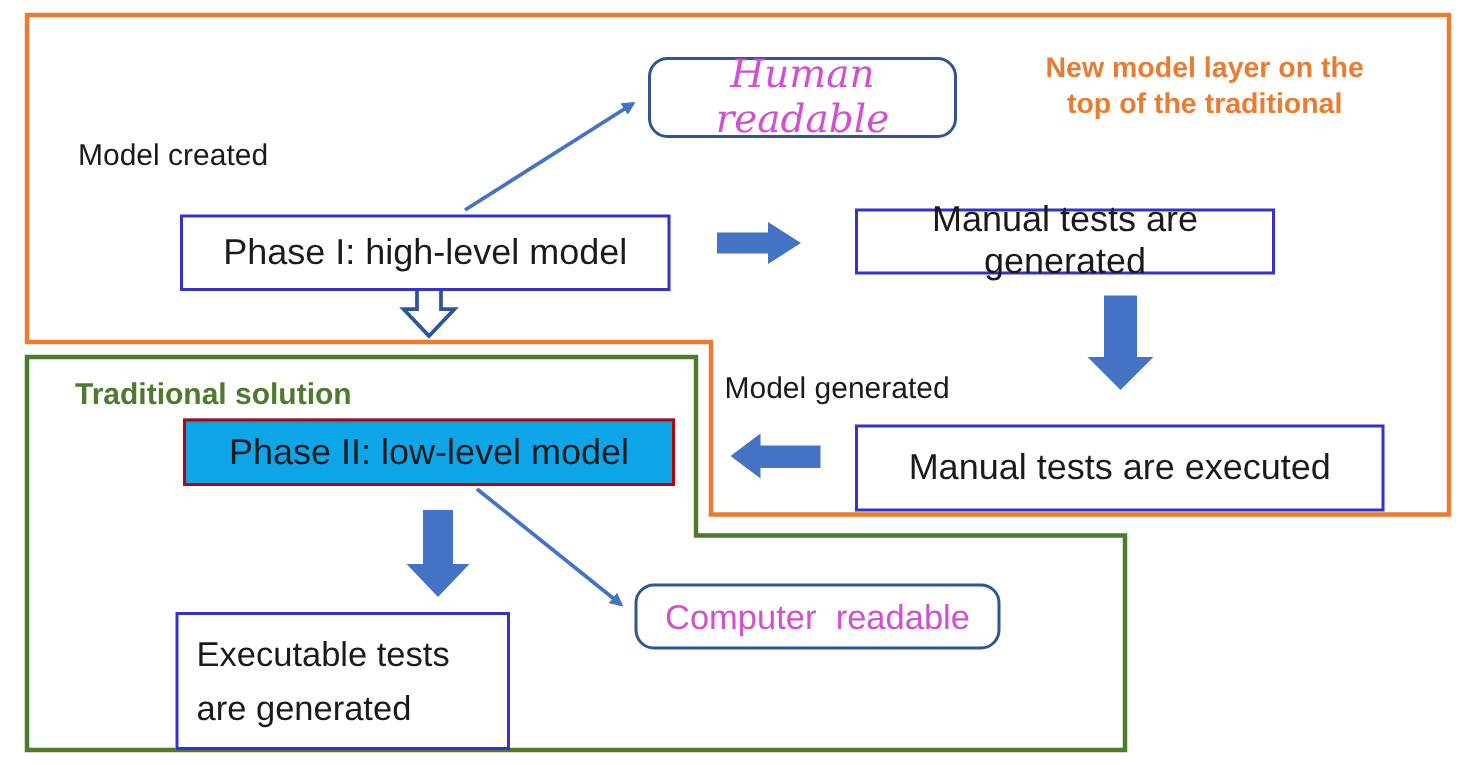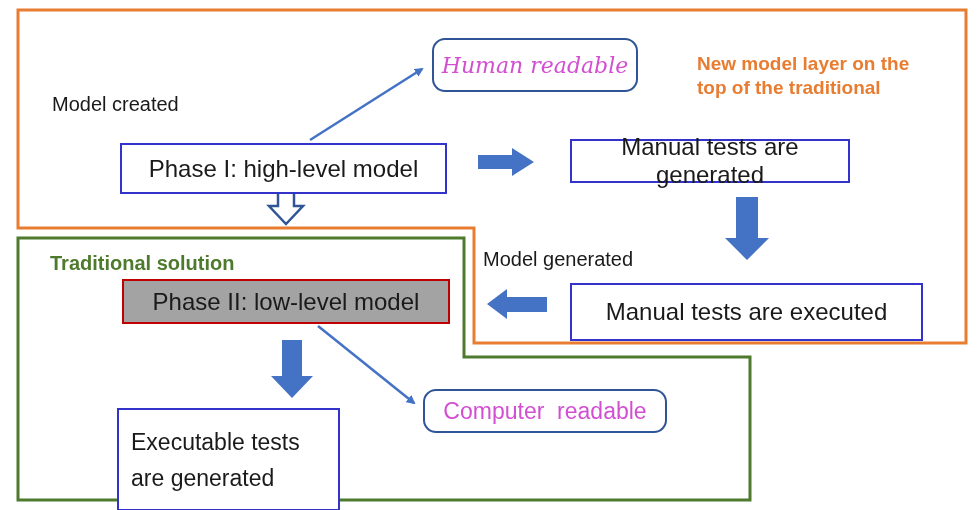--- a/index.html
+++ b/index.html
@@ -35,21 +35,21 @@
     border-radius:13px;
     color:var(--magenta);
   }
   .node.multiline{
     justify-content:flex-start;text-align:left;
     padding-left:12px;font-size:23px;line-height:36px;
   }
   .script-font{
     font-family:"DejaVu Serif", serif;
     font-style:italic;
-    font-size:22px;
+    font-size:26px;
     color:#CC44CC;
   }
   .computer-font{
     font-size:23px;
     white-space:pre;
   }
   .lbl{color:var(--ink);font-size:20px;white-space:nowrap;}
   .lbl-orange{
     color:var(--orange);font-weight:bold;font-size:19px;
     line-height:24px;white-space:pre-line;
@@ -81,29 +81,29 @@
     <line class="conn" x1="318" y1="326" x2="414" y2="403" marker-end="url(#arrowhead)"></line>
 
     <path class="hollow-arrow" d="M278 188 H294 V206 H303 L286 224 L269 206 H278 Z"></path>
 
     <path class="fat-arrow" d="M478 155 H512 V148 L534 162 L512 176 V169 H478 Z"></path>
     <path class="fat-arrow" d="M736 197 H758 V238 H769 L747 260 L725 238 H736 Z"></path>
     <path class="fat-arrow" d="M547 297 V312 H507 V319 L487 304 L507 289 V297 Z"></path>
     <path class="fat-arrow" d="M282 340 H302 V376 H313 L292 398 L271 376 H282 Z"></path>
   </svg>
 
-  <div class="abs lbl-orange" style="left:697px;top:52px;">New model layer on the
+  <div class="abs lbl-orange" style="left:697px;top:34px;text-align:center;">New model layer on the
 top of the traditional</div>
   <div class="abs lbl-green" style="left:50px;top:252px;">Traditional solution</div>
 
   <div class="abs lbl" style="left:52px;top:93px;">Model created</div>
   <div class="abs lbl" style="left:483px;top:248px;">Model generated</div>
 
   <div class="abs node rounded script-font" style="left:432px;top:38px;width:206px;height:54px;">Human readable</div>
   <div class="abs node rounded computer-font" style="left:423px;top:389px;width:244px;height:44px;">Computer  readable</div>
 
   <div class="abs node rect" style="left:120px;top:143px;width:327px;height:51px;">Phase I: high-level model</div>
   <div class="abs node rect" style="left:570px;top:139px;width:280px;height:44px;">Manual tests are generated</div>
   <div class="abs node rect" style="left:570px;top:283px;width:353px;height:58px;">Manual tests are executed</div>
-  <div class="abs node rect-red node" style="left:122px;top:279px;width:328px;height:45px;background:#a3a3a3;display:flex;align-items:center;justify-content:center;">Phase II: low-level model</div>
-  <div class="abs node rect multiline" style="left:117px;top:408px;width:223px;height:103px;">Executable tests are generated</div>
+  <div class="abs node rect-red node" style="left:122px;top:279px;width:328px;height:45px;background:#0ea5e9;display:flex;align-items:center;justify-content:center;">Phase II: low-level model</div>
+  <div class="abs node rect multiline" style="left:117px;top:408px;width:223px;height:92px;">Executable tests are generated</div>
 
 </div>
 
 </body></html>

